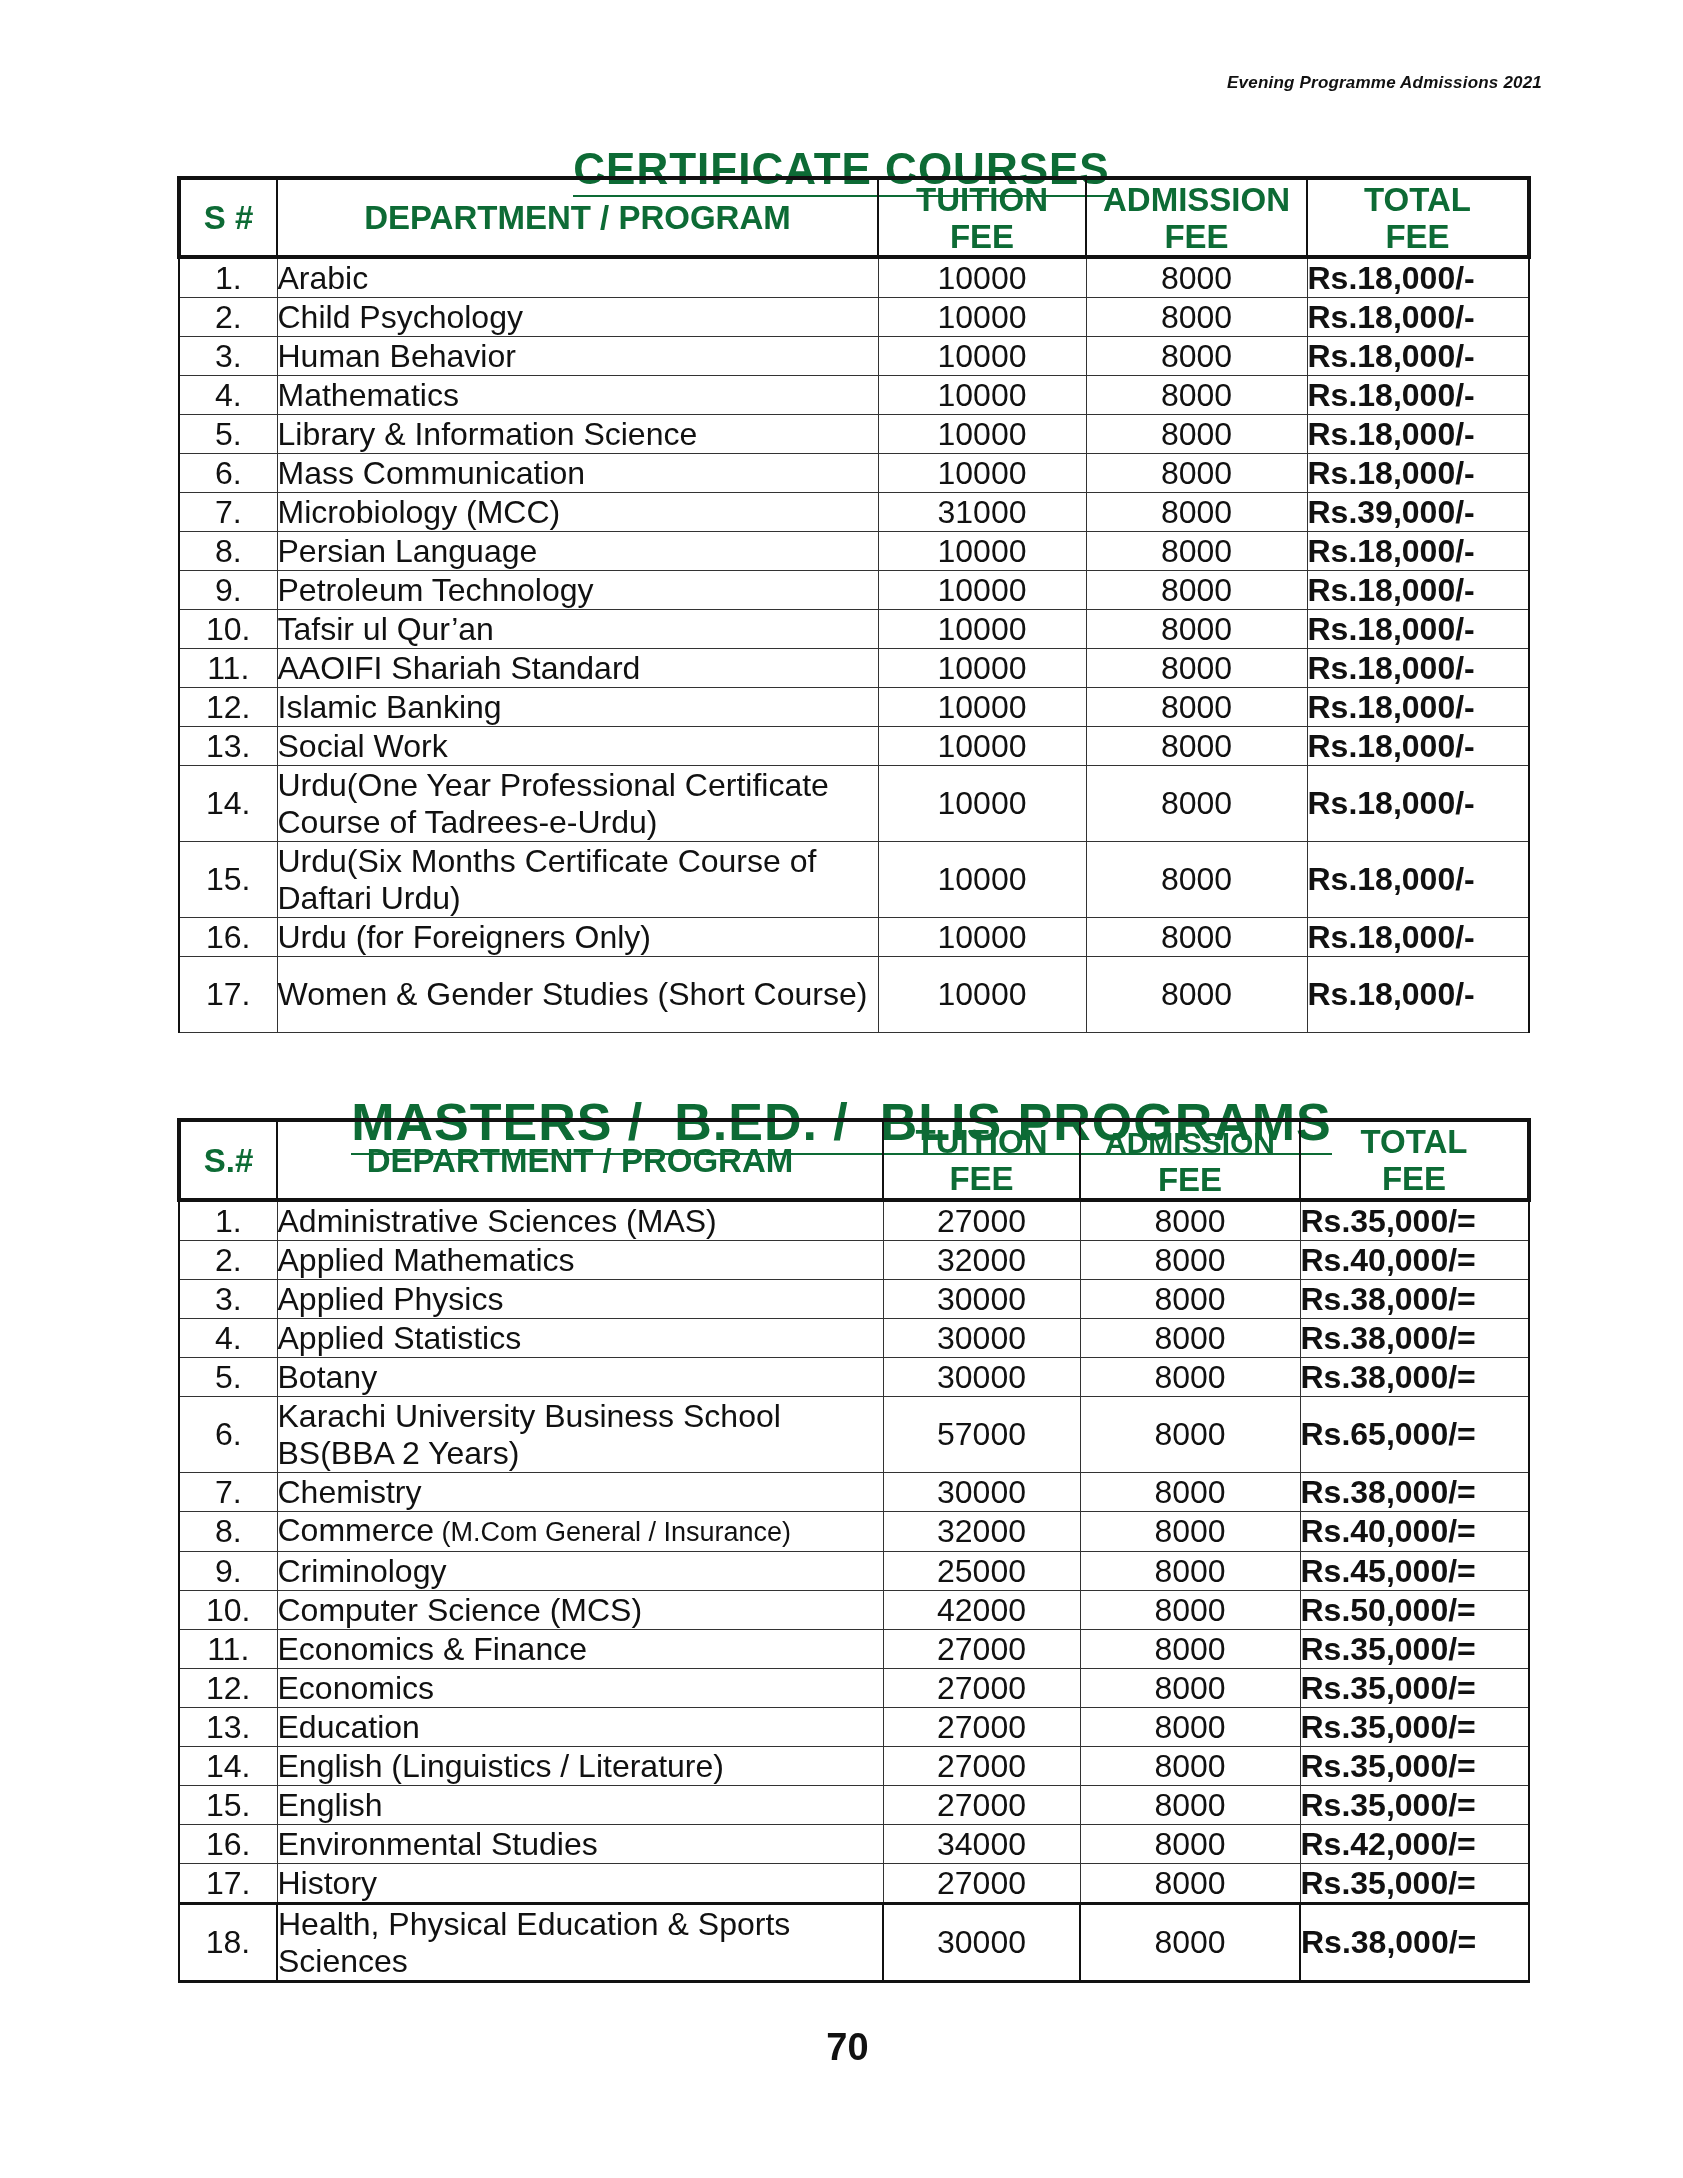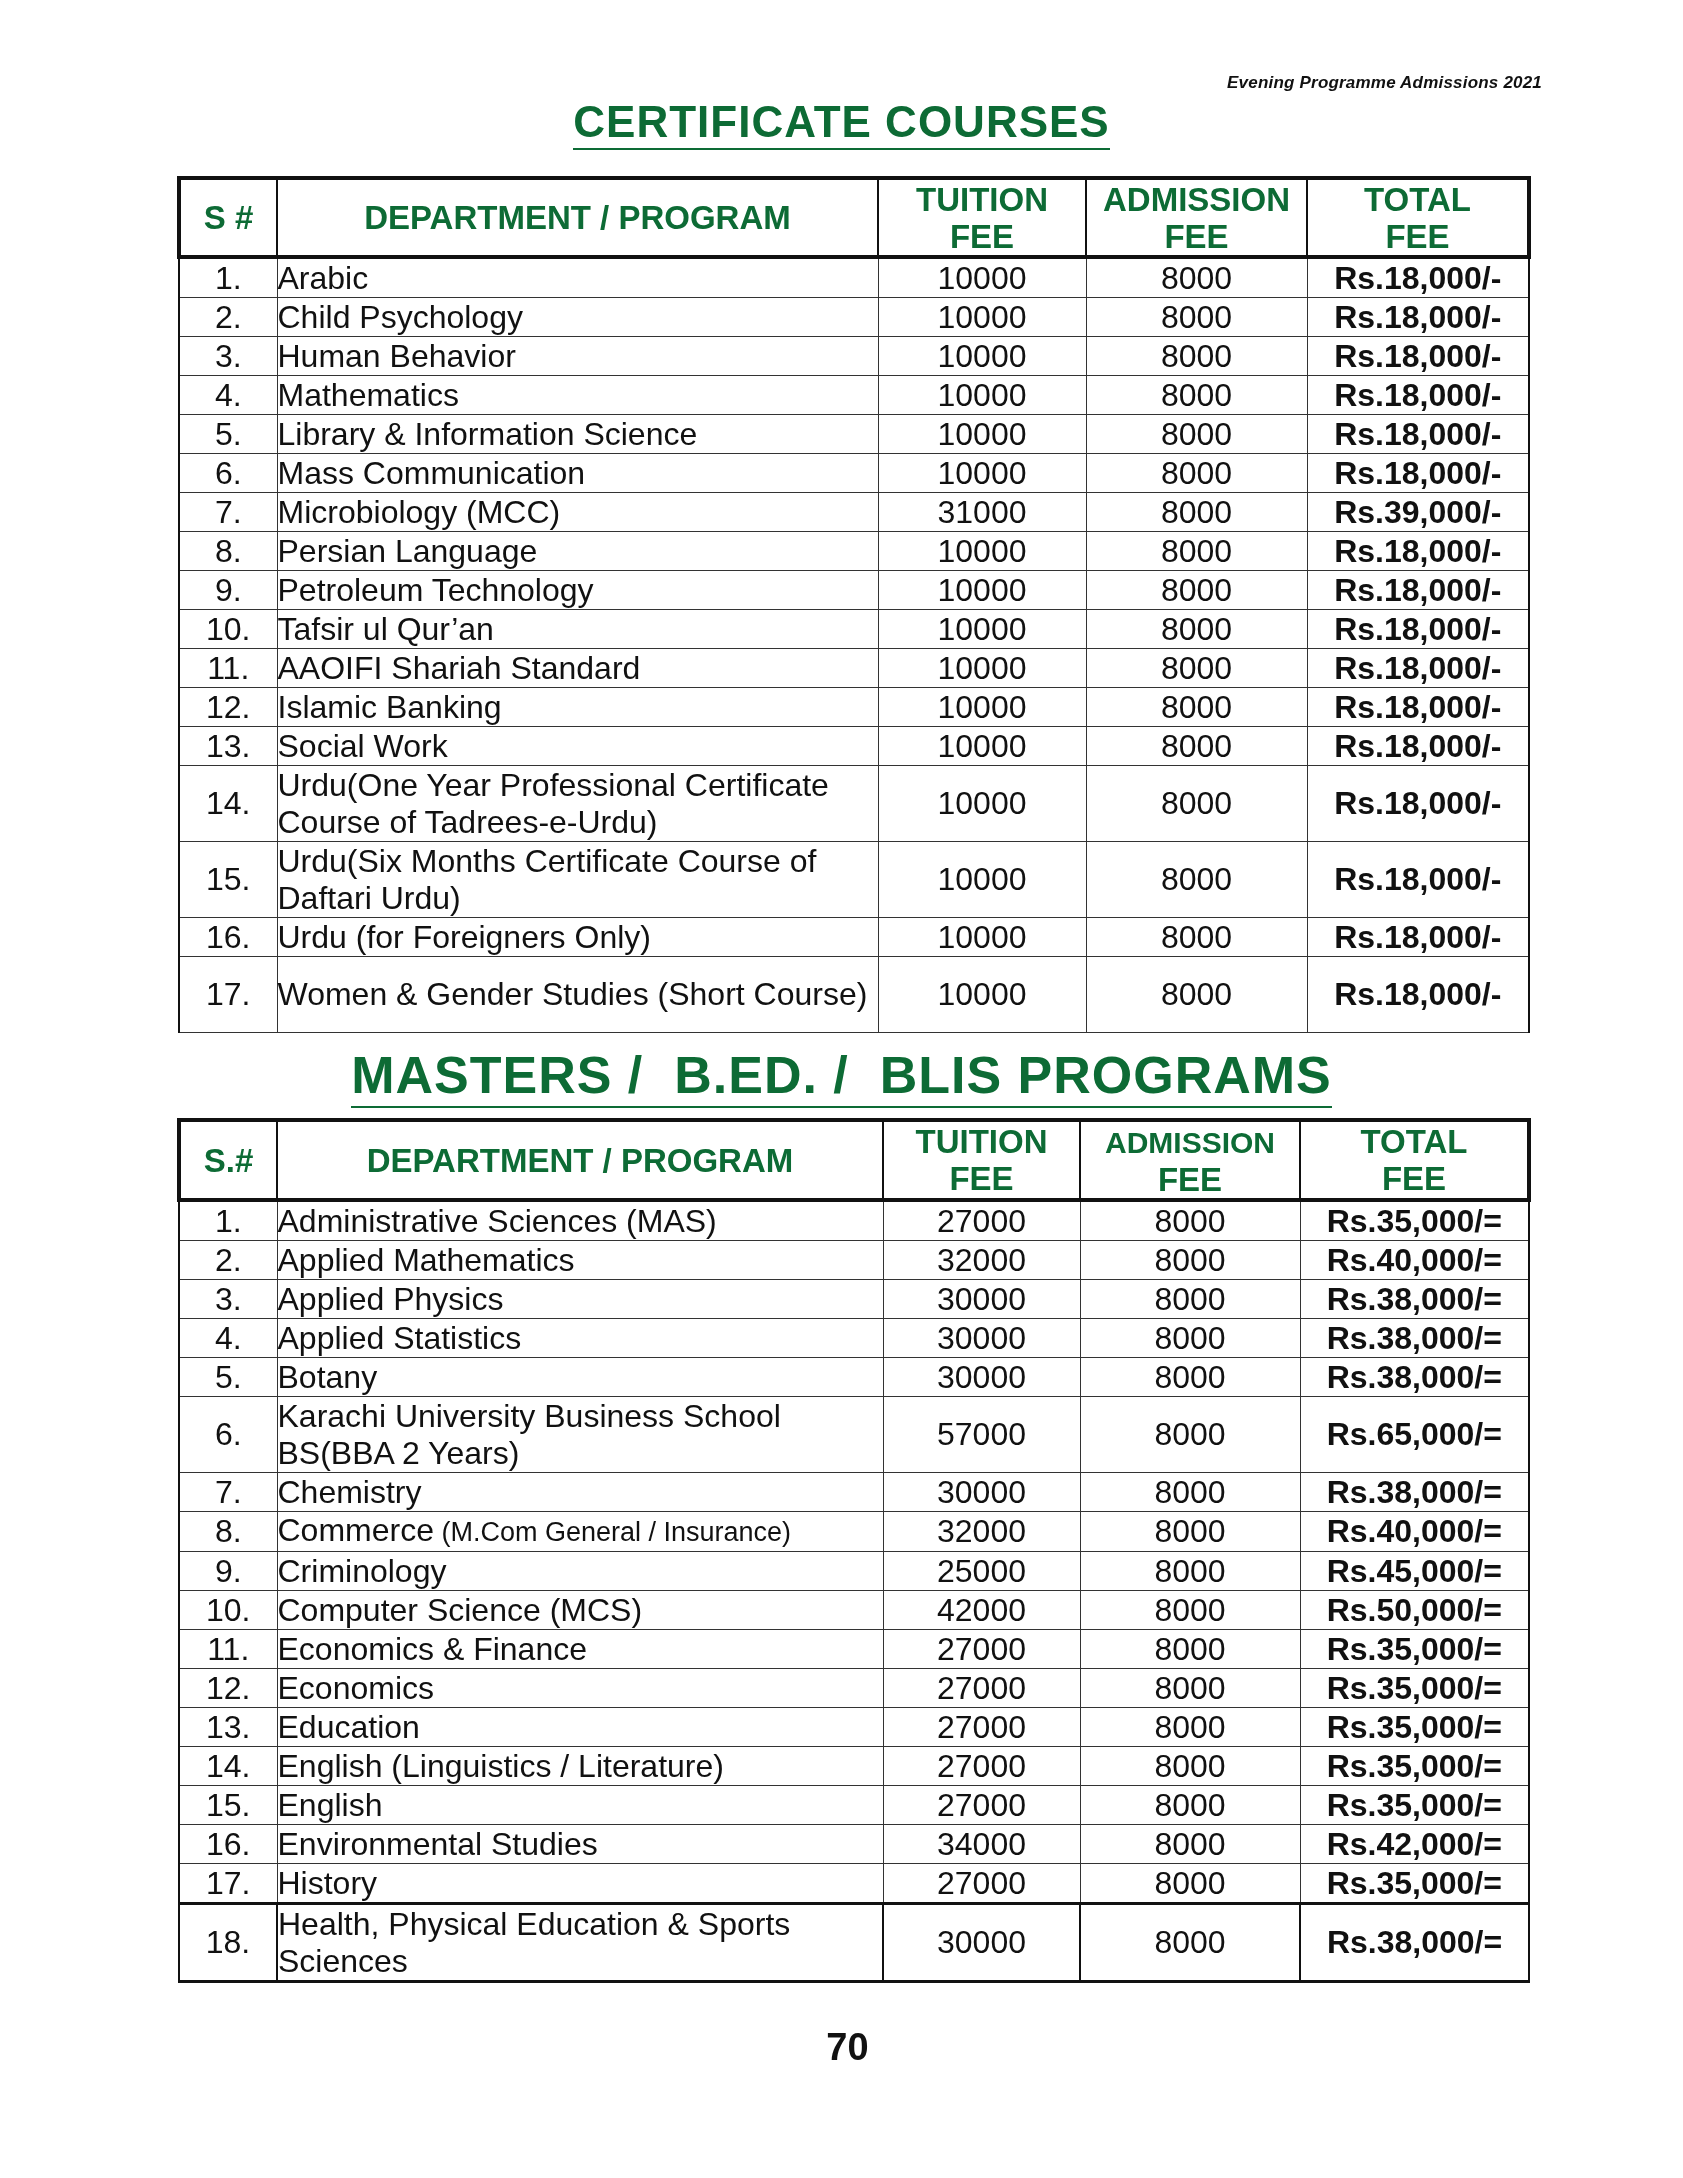--- a/index.html
+++ b/index.html
@@ -1,37 +1,37 @@
 <!DOCTYPE html>
 <html><head>
 <meta charset="utf-8">
 <style>
   html, body { margin:0; padding:0; background:#ffffff; }
   body { width:1683px; height:2178px; position:relative; overflow:hidden;
          font-family:"Liberation Sans", "DejaVu Sans", sans-serif; color:#111; }
   .running-header { position:absolute; right:141px; top:73px; font-size:17px;
          font-style:italic; font-weight:bold; color:#111; letter-spacing:0.2px;text-align:right; }
   .section-title { position:absolute; left:0; width:1683px; text-align:center;
-         font-weight:bold; color:#0d6b35; letter-spacing:1px; }
+         font-weight:bold; color:#0d6b35; letter-spacing:1px;margin-top:47px; }
   .section-title span { border-bottom:2px solid #0d6b35; padding-bottom:2px; }
   .title1 { top:97px; font-size:44px; }
   .title2 { top:1045px; font-size:52px; }
   table.fee { position:absolute; border-collapse:collapse; table-layout:fixed; }
   table.fee th { color:#0d6b35; font-weight:bold; font-size:33px; line-height:37px;
          border:2px solid #111; text-align:center; vertical-align:middle; padding:0; }
   table.fee thead tr { border:4px solid #111; }
   table.fee thead th { border-top:4px solid #111; border-bottom:4px solid #111; }
   table.fee thead th:first-child { border-left:4px solid #111; }
   table.fee thead th:last-child { border-right:4px solid #111; }
   table.fee td { border:1.5px solid #333; font-size:32px; padding:0;
          vertical-align:middle; line-height:37px; }
   table.fee td.sn { text-align:center; }
   table.fee td.dept { }
   table.fee td.num { text-align:center; }
-  table.fee td.total { text-align:center; font-weight:bold; }
+  table.fee td.total { font-weight:bold; }
   table.fee tr.single td { height:38px; }
   table.fee tr.double td { height:75px; }
   table.fee tbody td:first-child { border-left:2px solid #111; }
   table.fee tbody td:last-child { border-right:2px solid #111; }
   #t1 { left:177px; top:176px; width:1349px; }
   #t2 { left:177px; top:1118px; width:1349px; }
   #t2 tbody tr:last-child td { border-top:3px solid #111; border-bottom:3px solid #111; }
   #t2 tbody tr:last-child td { border-left:2px solid #111; border-right:2px solid #111; }
   .page-number { position:absolute; left:0; width:1695px; text-align:center; top:2026px;
          font-size:38px; font-weight:bold; color:#111; }

